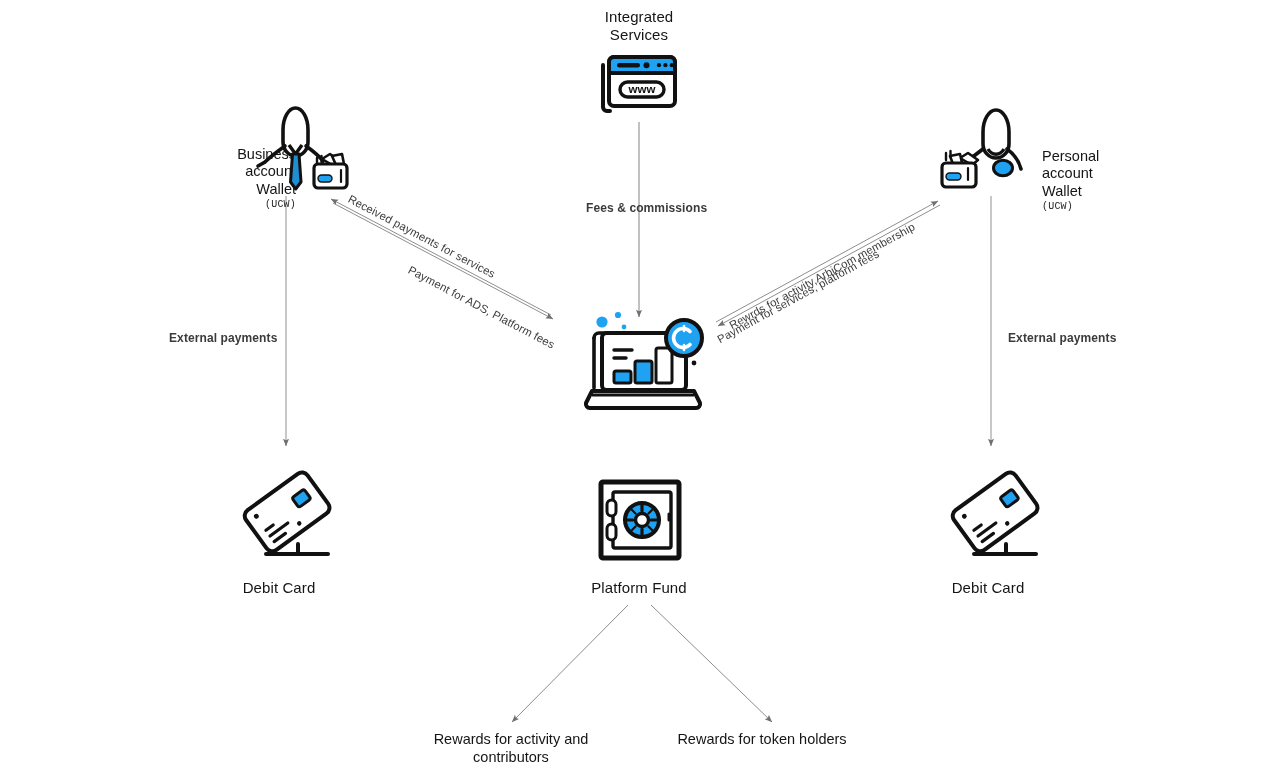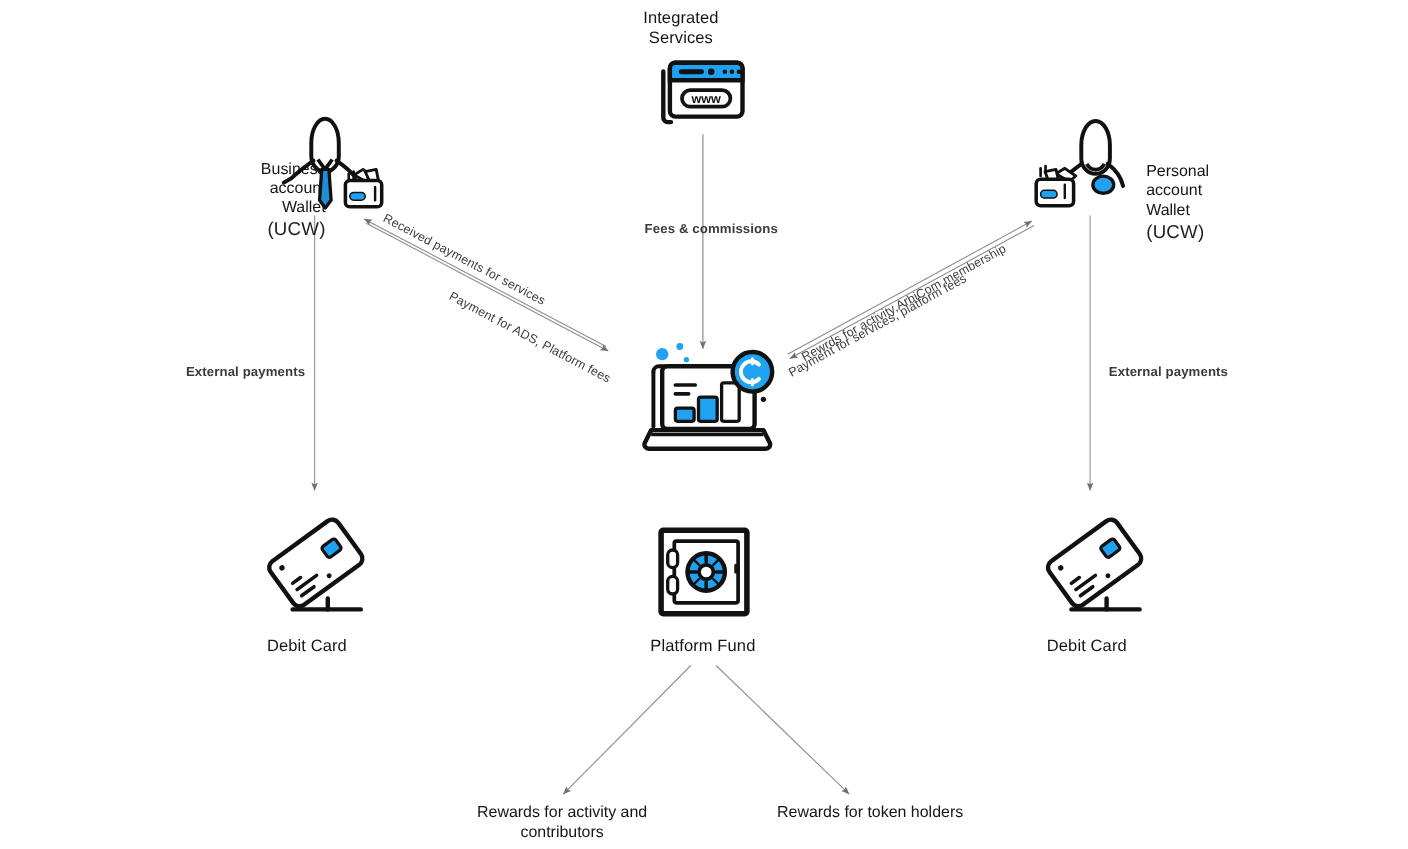--- a/index.html
+++ b/index.html
@@ -32,23 +32,24 @@
   }
   .node-label.big { font-size: 15.5px; }
   .wallet-label {
     position: absolute;
     font-size: 14.5px;
     line-height: 1.22;
     color: #151515;
     white-space: pre-line;
   }
   .wallet-sub {
-    font-size: 17px;
+    font-size: 10px;
     color: #1d1d1d;
     letter-spacing: 0.2px;
+    font-family: Liberation Mono, monospace;
   }
   .edge-label {
     position: absolute;
     font-size: 12px;
     color: #3b3b3b;
     white-space: nowrap;
     letter-spacing: .1px;
     font-weight: bold;
   }
   .diag-label {
@@ -101,21 +102,21 @@
 
     <line x1="716" y1="322" x2="938" y2="201" stroke="#8e8e8e" stroke-width="1.0" marker-end="url(#arrowhead)"></line>
 
     <line x1="940" y1="205" x2="718" y2="326" stroke="#8e8e8e" stroke-width="1.0" marker-end="url(#arrowhead)"></line>
 
     <line x1="628" y1="605" x2="512" y2="722" stroke="#8e8e8e" stroke-width="1.0" marker-end="url(#arrowhead)"></line>
 
     <line x1="651" y1="605" x2="772" y2="722" stroke="#8e8e8e" stroke-width="1.0" marker-end="url(#arrowhead)"></line>
   </svg>
 
-  <div class="node-label" style="left:519px; top:8px; width:200px;">Integrated
+  <div class="node-label" style="left:539px; top:8px; width:200px;">Integrated
 Services</div>
 
   <div class="abs" style="left:598px; top:52px; width:84px; height:60px;">
     <svg width="84" height="60" viewBox="0 0 84 60">
 
       <path d="M5,13 L5,55 a4,4 0 0 0 4,4 L12,59" fill="none" stroke="#111" stroke-width="4" stroke-linecap="round"></path>
       <rect x="11" y="5" width="66" height="49" rx="5" fill="#ffffff" stroke="#111" stroke-width="4"></rect>
       <path d="M11,10 a5,5 0 0 1 5,-5 L72,5 a5,5 0 0 1 5,5 L77,21 L11,21 Z" fill="#1fa2f1" stroke="#111" stroke-width="4"></path>
       <rect x="19" y="11" width="23" height="4.5" rx="2.2" fill="#111"></rect>
       <circle cx="48.5" cy="13.2" r="3" fill="#111"></circle>
@@ -277,15 +278,15 @@
 
   <div class="diag-label" style="left:409px; top:263px; transform: rotate(27.8deg);">Payment for ADS, Platform fees</div>
 
   <div class="diag-label" style="left:730px; top:320px; transform: rotate(-28.6deg);">Rewrds for activity,ArbiCom membership</div>
 
   <div class="diag-label" style="left:718px; top:334px; transform: rotate(-28.6deg);">Payment for services, platform fees</div>
 
   <div class="bottom-label" style="left:400px; top:730px; width:222px;">Rewards for activity and
 contributors</div>
 
-  <div class="bottom-label" style="left:680px; top:730px; width:222px;">Rewards for token holders</div>
+  <div class="bottom-label" style="left:651px; top:730px; width:222px;">Rewards for token holders</div>
 
 </div>
 
 </body></html>

